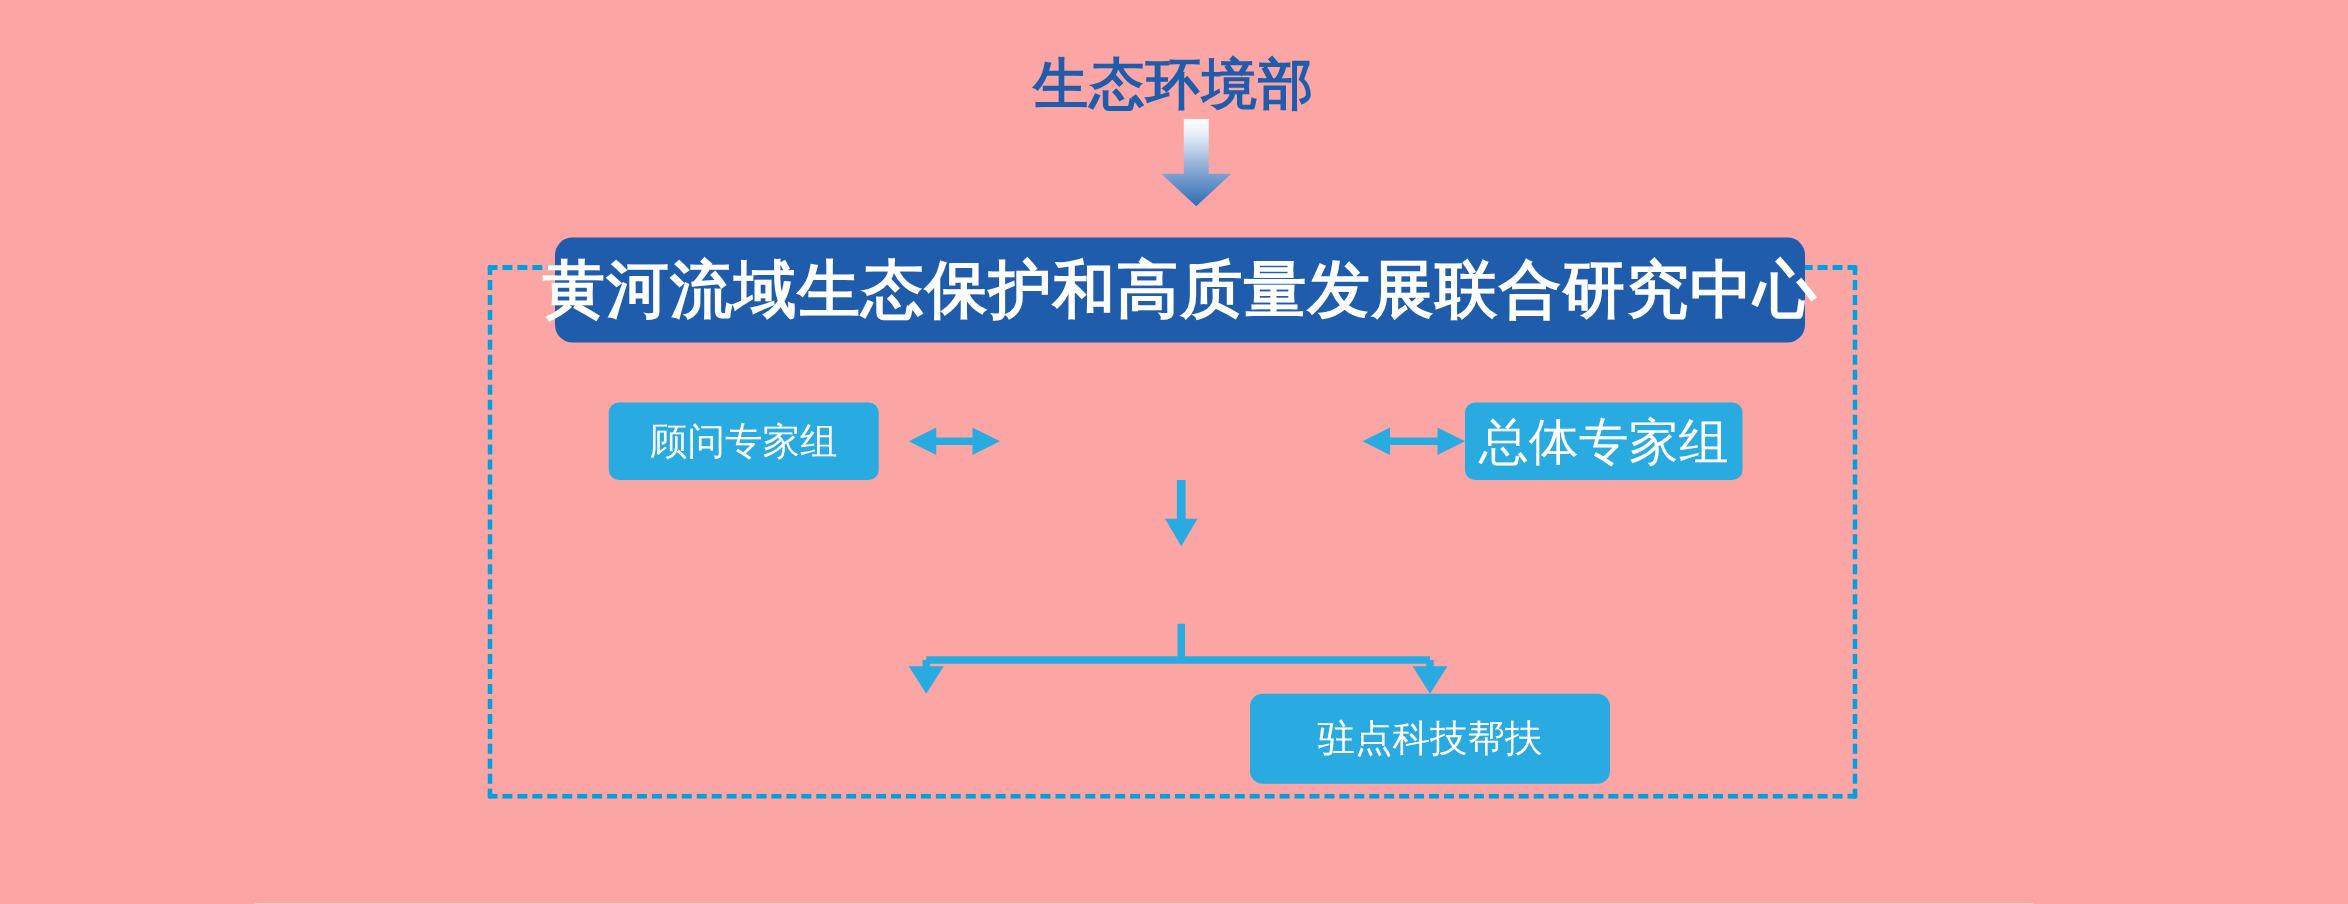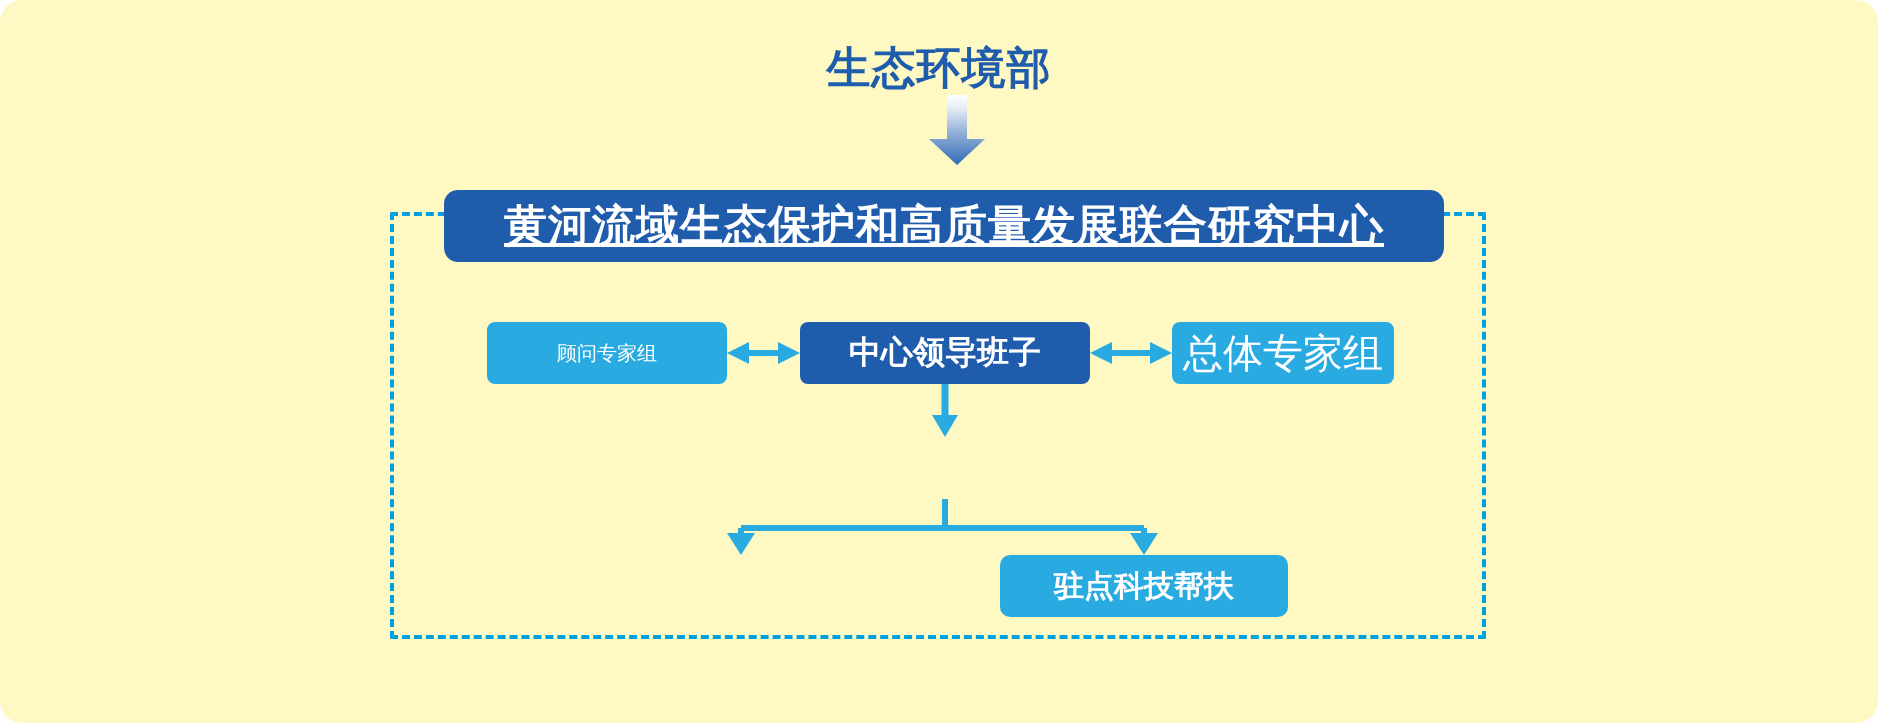--- a/index.html
+++ b/index.html
@@ -10,22 +10,21 @@
   body {
     width: 1878px;
     height: 723px;
     font-family: "Liberation Sans", "DejaVu Sans", sans-serif;
     overflow: hidden;
   }
   #stage {
     position: relative;
     width: 1878px;
     height: 723px;
-    background: #fef9c3;
-    border-radius: 22px;
+    background: #fca5a5;
   }
 
   
   .ministry-title {
     position: absolute;
     left: 0;
     top: 44px;
     width: 1878px;
     text-align: center;
     font-size: 44px;
@@ -67,46 +66,45 @@
     color: #ffffff;
     font-weight: bold;
     text-align: center;
     white-space: nowrap;
   }
 
   .node.header-node {
     left: 444px;
     top: 190px;
     width: 1000px;
-    height: 72px;
+    height: 84px;
     background: #1f5cac;
     border-radius: 14px;
-    font-size: 43px;
+    font-size: 50px;
     letter-spacing: 1px;
-    text-decoration: underline;
   }
 
   .node.leader-node {
     left: 800px;
     top: 322px;
     width: 290px;
     height: 62px;
     background: #1f5cac;
     border-radius: 8px;
     font-size: 32px;
   }
 
   .node.advisor-node {
     left: 487px;
     top: 322px;
-    width: 240px;
+    width: 216px;
     height: 62px;
     background: #29abe2;
     border-radius: 8px;
-    font-size: 20px;
+    font-size: 30px;
     font-weight: normal;
   }
 
   .node.general-node {
     left: 1172px;
     top: 322px;
     width: 222px;
     height: 62px;
     background: #29abe2;
     border-radius: 8px;
@@ -133,25 +131,25 @@
     background: #29abe2;
     border-radius: 10px;
     font-size: 30px;
     font-weight: normal;
   }
 
   .node.support-node {
     left: 1000px;
     top: 555px;
     width: 288px;
-    height: 62px;
+    height: 72px;
     background: #29abe2;
     border-radius: 10px;
     font-size: 30px;
-    font-weight: bold;
+    font-weight: normal;
   }
 
   
   .connectors {
     position: absolute;
     left: 0;
     top: 0;
     width: 1878px;
     height: 723px;
     pointer-events: none;
@@ -204,21 +202,20 @@
       <line x1="1144" y1="528" x2="1144" y2="538" stroke="#29abe2" stroke-width="6"></line>
       <polygon points="741,555 727,533 755,533" fill="#29abe2"></polygon>
       <polygon points="1144,555 1130,533 1158,533" fill="#29abe2"></polygon>
     </g>
   </svg>
 
   <div class="node header-node">黄河流域生态保护和高质量发展联合研究中心</div>
 
   <div class="node advisor-node">顾问专家组</div>
 
-  <div class="node leader-node">中心领导班子</div>
 
   <div class="node general-node">总体专家组</div>
 
 
 
   <div class="node support-node">驻点科技帮扶</div>
 
 </div>
 
 </body></html>

